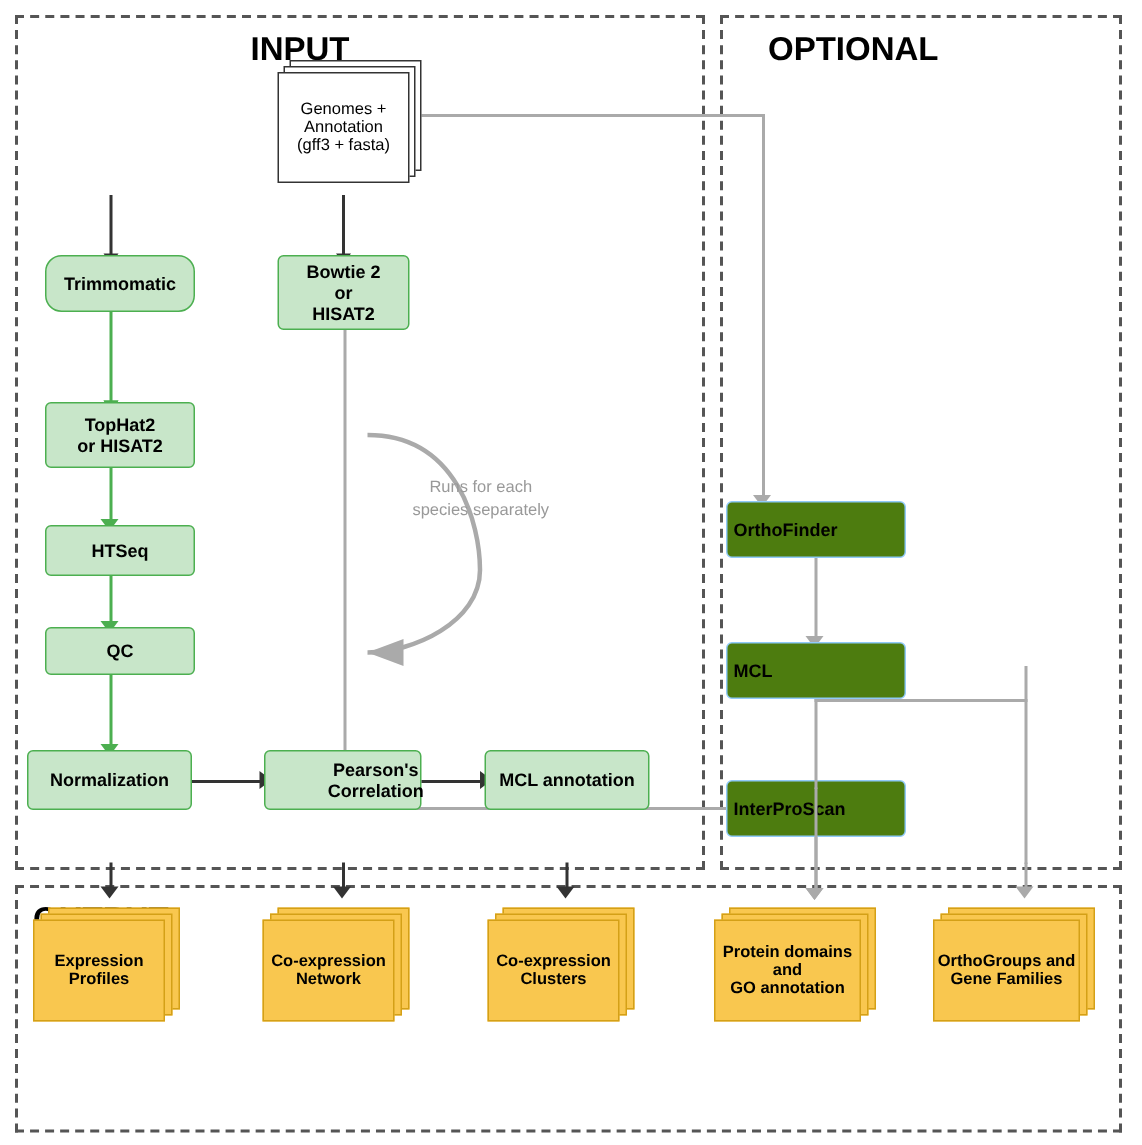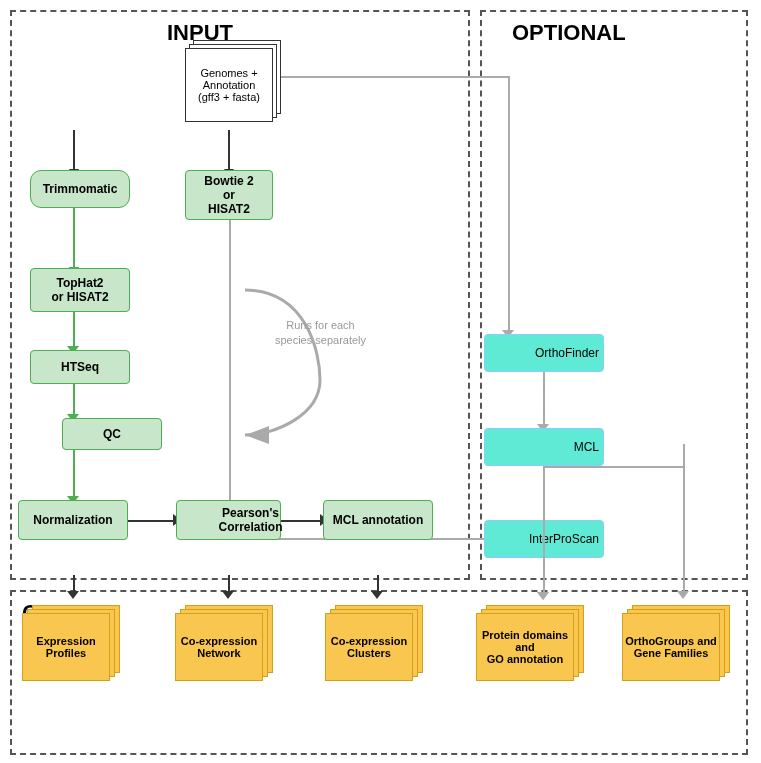--- a/index.html
+++ b/index.html
@@ -51,30 +51,31 @@
       display: flex;
       align-items: center;
       justify-content: center;
       text-align: center;
       font-weight: bold;
       font-size: 12px;
       padding: 4px;
     }
     
     .blue-box {
-      background: #5eead4;
+      background: #4d7c0f;
       border: 1.5px solid #90caf9;
       border-radius: 4px;
       position: absolute;
       display: flex;
       align-items: center;
-      justify-content: flex-end;
+      justify-content: flex-start;
       text-align: center;
       font-size: 12px;
       padding: 4px;
+      font-weight: bold;
     }
     
     .arrow {
       position: absolute;
       background: #333;
     }
     .arrow-v {
       width: 2px;
     }
     
@@ -158,21 +159,21 @@
   <div style="position:absolute; top:312px; left:73px; width:2px; height:38px; background:#4caf50;"></div>
   <div style="position:absolute; top:346px; left:67px; width:0; height:0; border-left:6px solid transparent; border-right:6px solid transparent; border-top:8px solid #4caf50;"></div>
 
   <div class="green-box" style="top:350px; left:30px; width:100px; height:34px;">
     <span>HTSeq</span>
   </div>
 
   <div style="position:absolute; top:384px; left:73px; width:2px; height:34px; background:#4caf50;"></div>
   <div style="position:absolute; top:414px; left:67px; width:0; height:0; border-left:6px solid transparent; border-right:6px solid transparent; border-top:8px solid #4caf50;"></div>
 
-  <div class="green-box" style="top:418px; left:30px; width:100px; height:32px;margin-left:32px;">
+  <div class="green-box" style="top:418px; left:30px; width:100px; height:32px;">
     <span>QC</span>
   </div>
 
   <div style="position:absolute; top:450px; left:73px; width:2px; height:50px; background:#4caf50;"></div>
   <div style="position:absolute; top:496px; left:67px; width:0; height:0; border-left:6px solid transparent; border-right:6px solid transparent; border-top:8px solid #4caf50;"></div>
 
   <div class="green-box" style="top:500px; left:18px; width:110px; height:40px;">
     <span>Normalization</span>
   </div>
 

